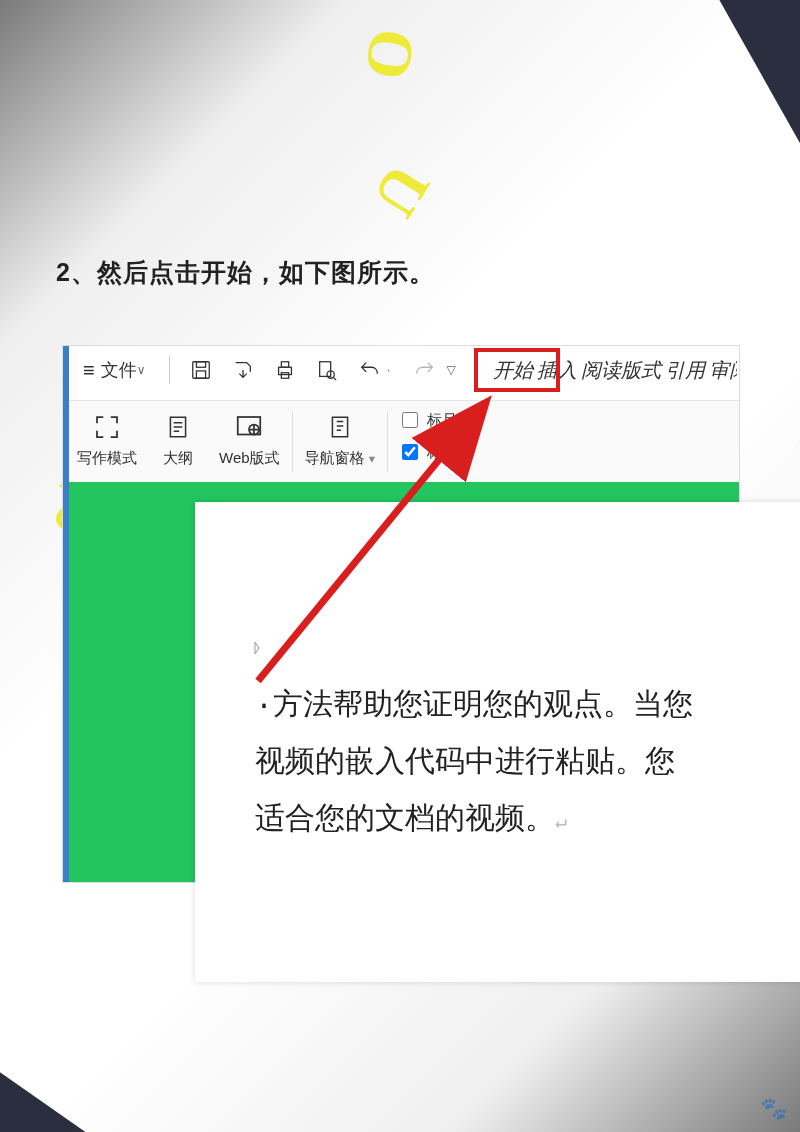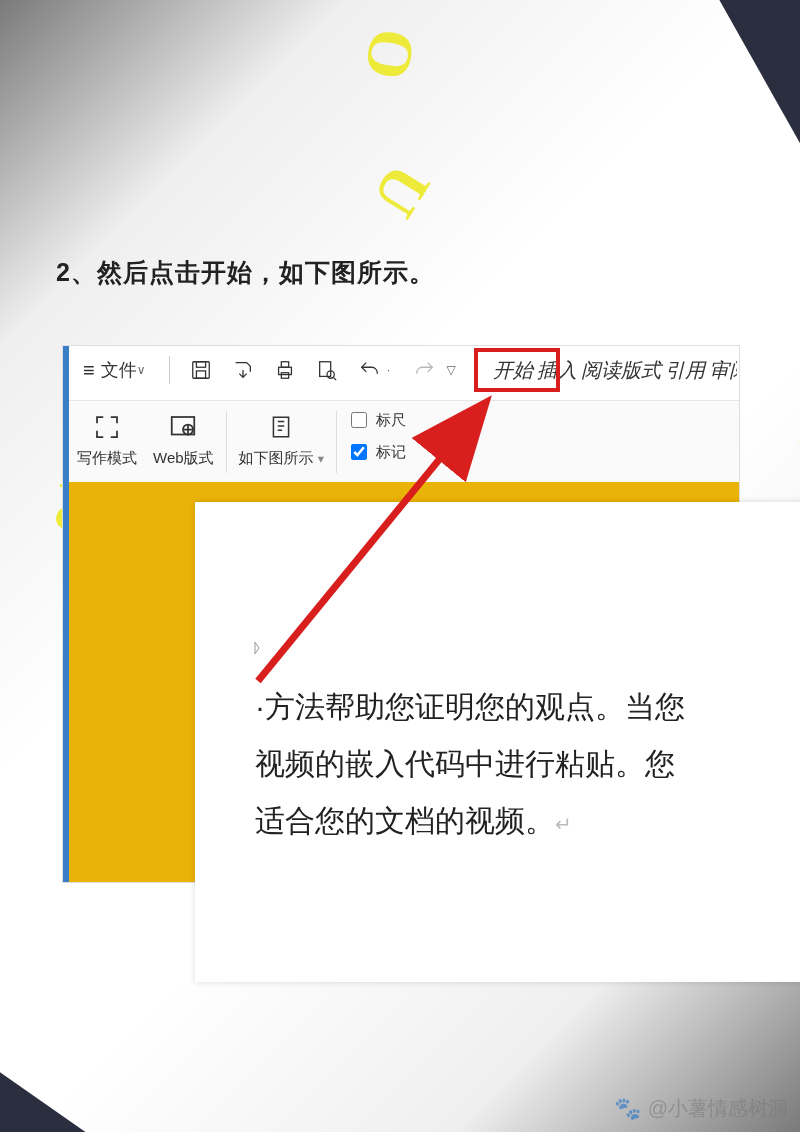--- a/index.html
+++ b/index.html
@@ -25,21 +25,21 @@
   .tabs .tab{margin:0 2px;white-space:nowrap;}
   .redbox{position:absolute;border:4px solid #d91e1e;box-sizing:border-box;pointer-events:none;}
   .toolbar2{position:absolute;left:6px;top:54px;right:0;height:82px;display:flex;align-items:flex-start;border-top:1px solid #e5e5e5;border-bottom:1px solid #e5e5e5;background:#fafafa;}
   .grp{display:flex;flex-direction:column;align-items:center;justify-content:flex-start;padding:8px 8px 0 8px;font-size:15px;color:#333;min-width:50px;}
   .grp .ic{height:36px;display:flex;align-items:center;justify-content:center;margin-bottom:4px;}
   .grp.sel{background:#e2e2e2;}
   .vsep{width:1px;background:#ddd;margin:10px 4px;height:62px;}
   .checks{display:flex;flex-direction:column;justify-content:center;padding:8px 6px;font-size:15px;color:#333;gap:10px;}
   .checks label{display:flex;align-items:center;gap:6px;}
   .checks input{width:16px;height:16px;}
-  .docarea{position:absolute;left:6px;top:136px;right:0;bottom:0;background:#eab308;}
+  .docarea{position:absolute;left:6px;top:136px;right:0;bottom:0;background:#22c55e;font-family:Liberation Mono, monospace;}
   .page{position:absolute;left:126px;top:20px;width:720px;min-height:480px;background:#fff;box-shadow:0 0 6px rgba(0,0,0,.15);}
   .page .cursor{position:absolute;left:58px;top:138px;width:16px;height:16px;}
   .page .body{position:absolute;left:60px;top:176px;right:-60px;font-size:30px;line-height:1.9;color:#222;}
   .page .body .ret{color:#bbb;font-size:20px;}
   .arrow{position:absolute;pointer-events:none;}
   .watermark{position:absolute;right:12px;bottom:10px;font-size:20px;color:rgba(120,120,120,.55);display:flex;align-items:center;gap:6px;}
   .watermark .paw{font-size:22px;}
 </style>
 </head>
 <body>
@@ -135,37 +135,46 @@
       <div class="grp">
         <div class="ic">
             <svg width="30" height="30" viewBox="0 0 24 24" fill="none" stroke="#333" stroke-width="1.4">
               <path d="M4 9V4h5M20 9V4h-5M4 15v5h5M20 15v5h-5"></path>
             </svg>
           </div>
         <span>写作模式</span>
       </div>
       <div class="grp">
         <div class="ic">
+            <svg width="26" height="32" viewBox="0 0 24 24" fill="none" stroke="#333" stroke-width="1.4">
+              <rect x="5" y="3" width="14" height="18"></rect>
+              <path d="M8 8h8M8 12h8M8 16h5"></path>
+            </svg>
+          </div>
+        <span>大纲</span>
+      </div>
+      <div class="grp">
+        <div class="ic">
             <svg width="30" height="30" viewBox="0 0 24 24" fill="none" stroke="#333" stroke-width="1.4">
               <rect x="3" y="4" width="18" height="14"></rect>
               <circle cx="16" cy="14" r="4"></circle>
               <path d="M12 14h8M16 10v8"></path>
             </svg>
           </div>
         <span>Web版式</span>
       </div>
       <div class="vsep"></div>
       <div class="grp">
         <div class="ic">
             <svg width="26" height="32" viewBox="0 0 24 24" fill="none" stroke="#333" stroke-width="1.4">
               <rect x="5" y="3" width="14" height="18"></rect>
               <path d="M9 7h6M9 11h6M9 15h4"></path>
             </svg>
           </div>
-        <span><span>如下图所示</span> <small style="color:#888">▾</small></span>
+        <span><span>导航窗格</span> <small style="color:#888">▾</small></span>
       </div>
       <div class="vsep"></div>
       <div class="checks">
         <label>
             <input type="checkbox" style="">
             <span>标尺</span>
           </label>
         <label>
             <input type="checkbox" checked="" style="">
             <span>标记</span>
@@ -191,15 +200,14 @@
         <marker id="ah" markerWidth="14" markerHeight="14" refX="10" refY="5" orient="auto">
           <path d="M0 0 L12 5 L0 10 Z" fill="#d91e1e"></path>
         </marker>
       </defs>
       <line x1="195" y1="335" x2="420" y2="60" stroke="#d91e1e" stroke-width="7" marker-end="url(#ah)"></line>
     </svg>
   </div>
 
   <div class="watermark">
     <span class="paw">🐾</span>
-    <span>@小薯情感树洞</span>
   </div>
 </div>
 
 </body></html>

